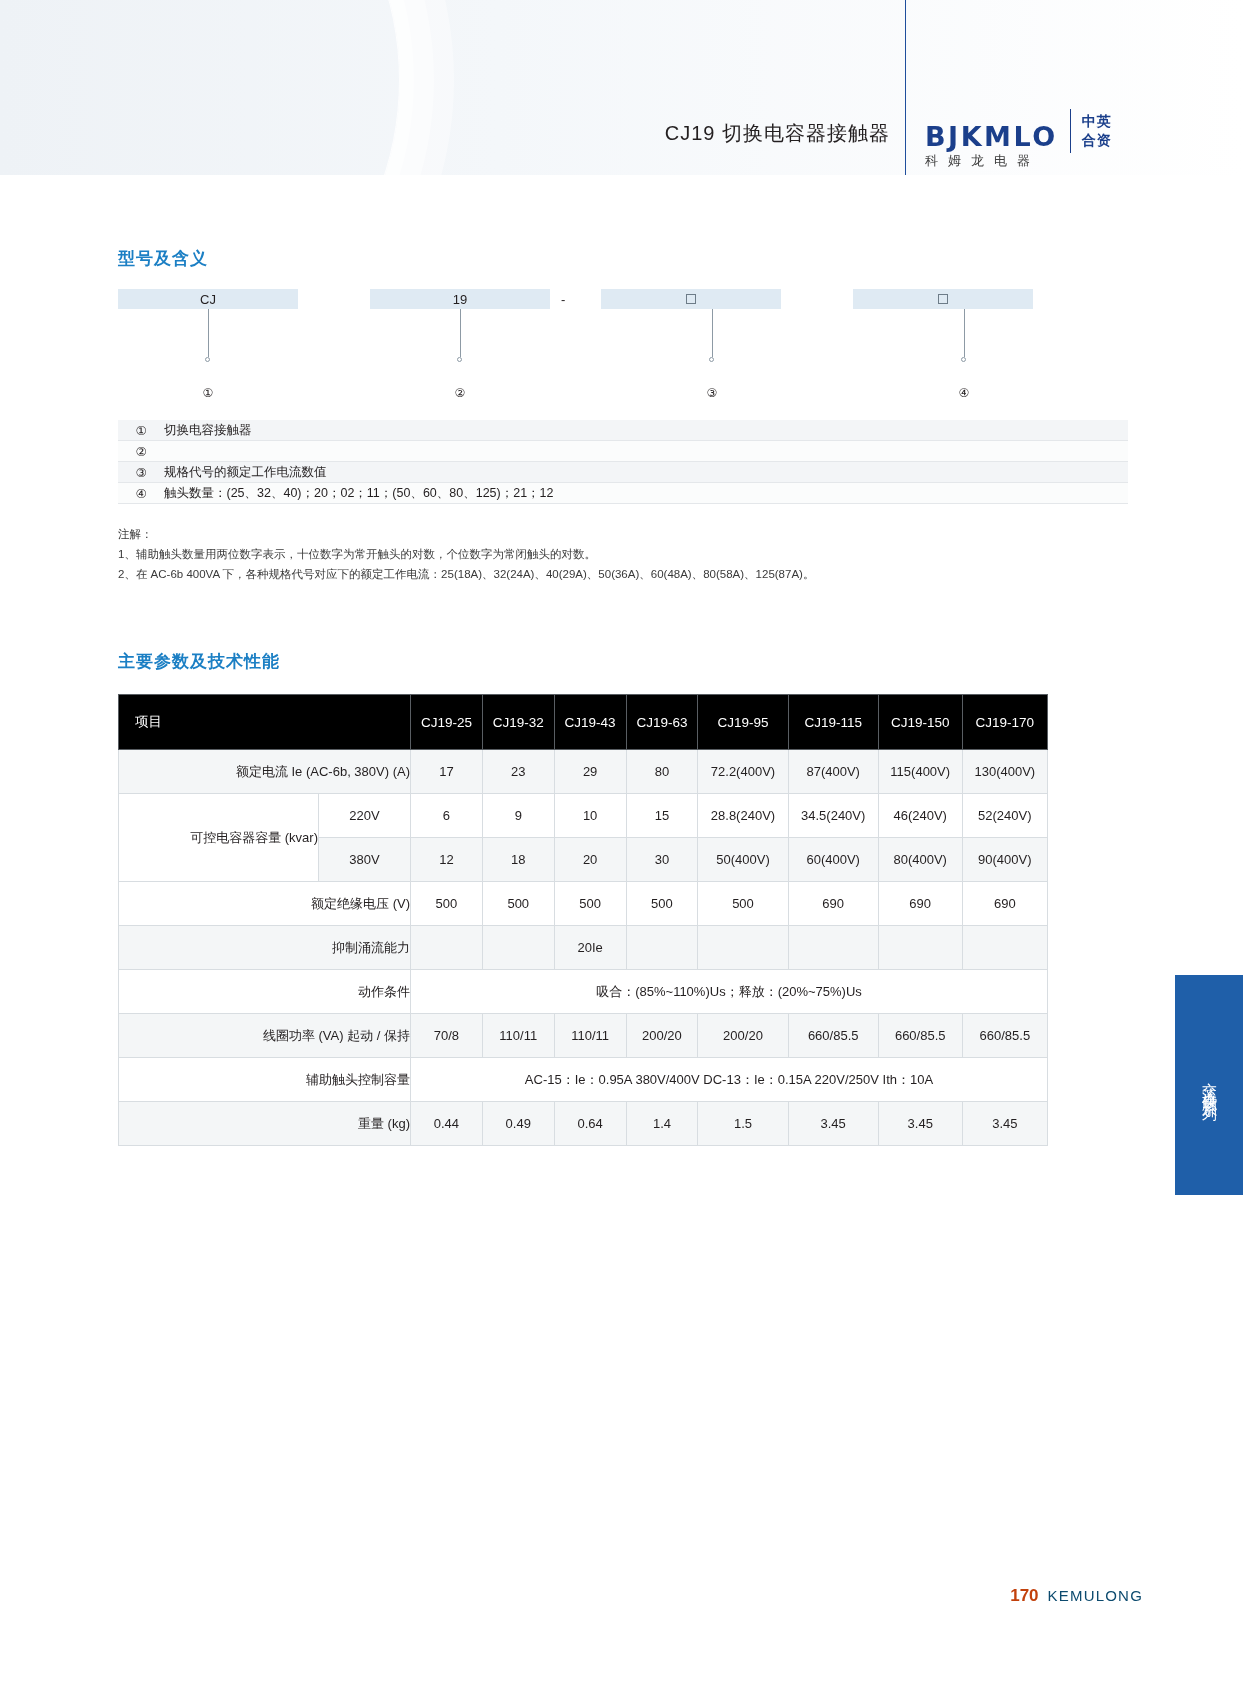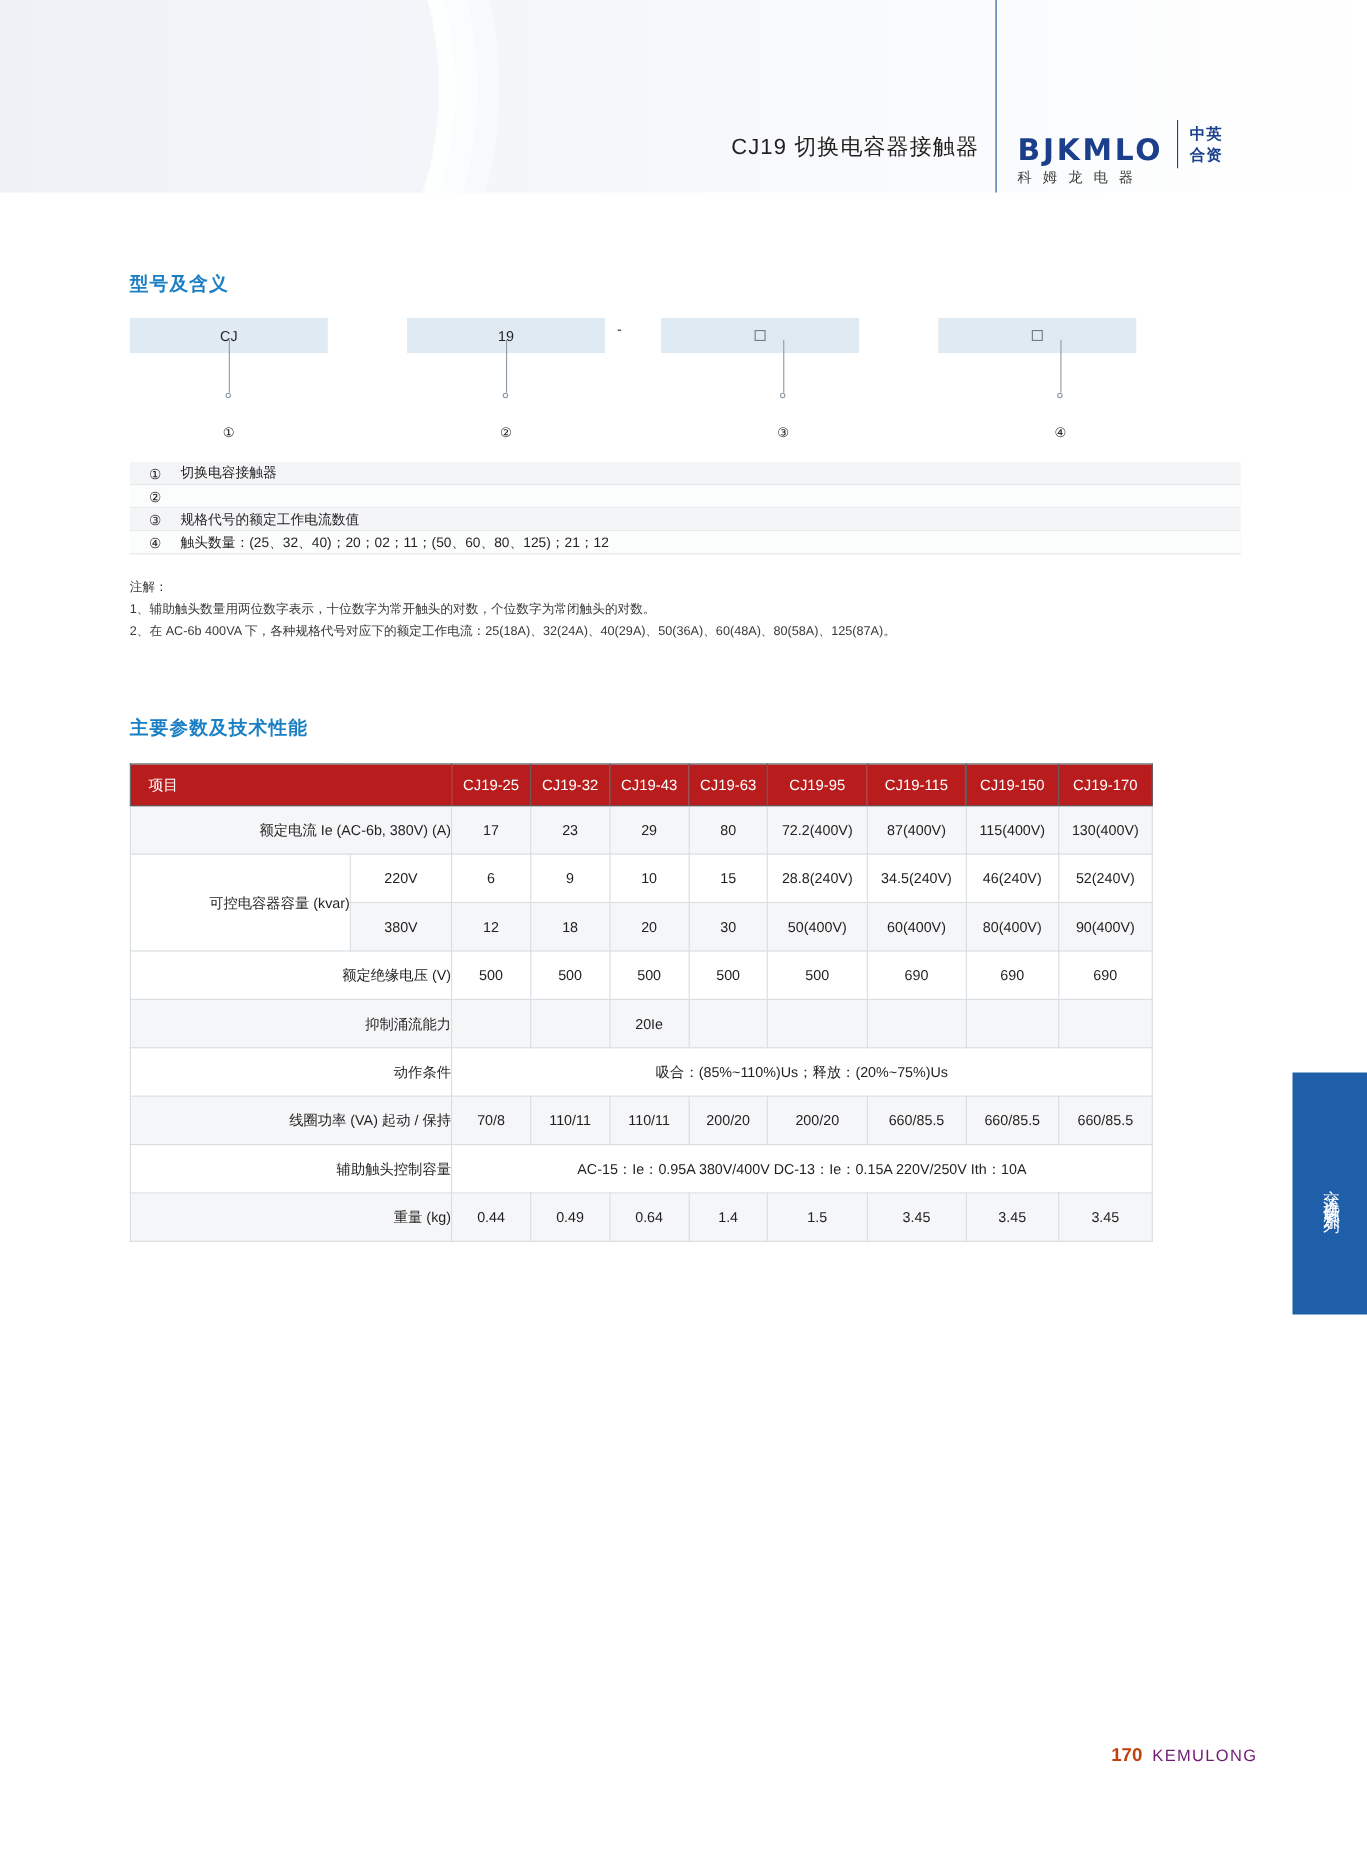--- a/index.html
+++ b/index.html
@@ -70,21 +70,21 @@
     font-weight: 700;
     color: #1b7fc4;
     letter-spacing: 1px;
   }
   #sec-model { left: 118px; top: 247px; }
   #sec-param { left: 118px; top: 650px; }
 
   
   .code-boxes { position:absolute; left:118px; top:289px; width:1010px; height:20px; }
   .cbox {
-    position:absolute; top:0; height:32px;
+    position:absolute; top:0; height:20px;
     background:#dfeaf3;
     font-size: 13px;
     color:#231f20;
     display:flex; align-items:center; justify-content:center;
   }
   .cbox.b1 { left:0px; width:180px; }
   .cbox.b2 { left:252px; width:180px; }
   .cbox.b3 { left:483px; width:180px; }
   .cbox.b4 { left:735px; width:180px; }
   .cdash { position:absolute; left:443px; top:0; height:20px; display:flex; align-items:center; font-size:13px;}
@@ -122,24 +122,24 @@
   }
   .ptable th, .ptable td {
     border: 1px solid #d8dde1;
     text-align:center;
     vertical-align: middle;
     padding: 0;
     height: 44px;
     font-weight: normal;
   }
   .ptable thead th {
-    background: #b91c1c;
+    background: #000000;
     color:#ffffff;
     border-color:#595e63;
-    height: 38px;
+    height: 55px;
     font-size: 13.5px;
   }
   .ptable thead th.first { text-align:left; padding-left: 16px; width: 232px; }
   .ptable tbody tr:nth-child(odd) td { background:#f4f6f7; }
   .ptable tbody tr:nth-child(even) td { background:#ffffff; }
   .ptable td.rowhead { text-align:right; padding-left: 16px; }
   .ptable td.subhead { width: 92px; }
 
   
   .side-tab {
@@ -154,21 +154,21 @@
     font-size: 15px;
     letter-spacing: 5px;
   }
 
   
   .footer {
     position:absolute; right: 100px; bottom: 78px;
     display:flex; align-items:baseline; gap: 9px;
   }
   .footer .pg { font-size: 17px; font-weight:700; color:#c2410c; }
-  .footer .brand { font-size: 15px; color:#701a75; letter-spacing:1.2px; }
+  .footer .brand { font-size: 15px; color:#0c4a6e; letter-spacing:1.2px; }
 </style>
 </head>
 <body>
 
 <div class="header-band">
   <div class="arcs"></div>
 </div>
 <div class="header-rule"></div>
 <div class="header-title">CJ19 切换电容器接触器</div>
 

